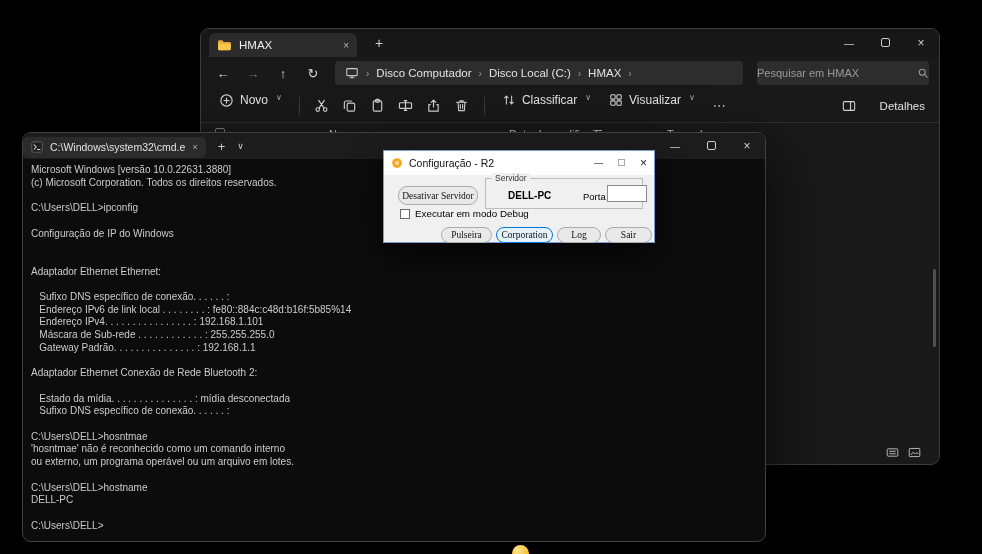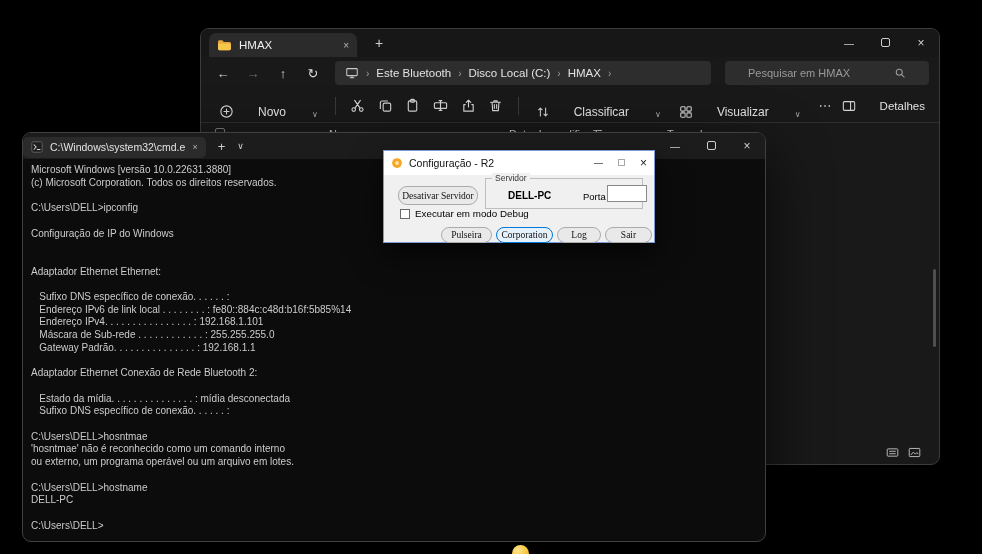--- a/index.html
+++ b/index.html
@@ -19,26 +19,26 @@
   .wc{width:12px;text-align:center}
   .wc-box{display:inline-block;width:9px;height:9px;border:1px solid #cfcfcf;border-radius:2px}
 
   .ex-nav{height:32px;display:flex;align-items:center;gap:6px;padding:0 10px 0 10px;background:#191919}
   .nav-btn{width:24px;height:24px;display:flex;align-items:center;justify-content:center;color:#d9d9d9;font-size:13px;border-radius:4px}
   .nav-btn.dim{color:#6f6f6f}
   .crumb-bar{flex:1;height:24px;background:#2d2d2d;border-radius:4px;display:flex;align-items:center;gap:7px;
     padding:0 10px;margin:0 8px 0 4px;font-size:11.5px;color:#e2e2e2}
   .crumb-sep{color:#9a9a9a;font-size:10px}
   .crumb-item{white-space:nowrap}
-  .search-box{width:204px;height:24px;background:#2d2d2d;border-radius:4px;display:flex;align-items:center;padding:0 23px;gap:6px}
+  .search-box{width:172px;height:24px;background:#2d2d2d;border-radius:4px;display:flex;align-items:center;padding:0 0;gap:6px}
   .search-box input{flex:1;min-width:0;background:transparent;border:0;outline:0;color:#cfcfcf;font-size:11px;font-family:inherit}
   .search-box input::placeholder{color:#9a9a9a}
 
   .ex-toolbar{height:34px;display:flex;align-items:center;gap:2px;padding:0 10px;background:#191919;border-bottom:1px solid #2e2e2e}
-  .tb-btn{display:flex;align-items:flex-end;gap:24px;padding:0 8px;height:26px;border-radius:4px;color:#e2e2e2;font-size:12px;white-space:nowrap}
+  .tb-btn{display:flex;align-items:flex-start;gap:6px;padding:0 8px;height:26px;border-radius:4px;color:#e2e2e2;font-size:12px;white-space:nowrap}
   .tb-ico{width:26px;height:26px;display:flex;align-items:center;justify-content:center;border-radius:4px}
   .tb-divider{width:1px;height:18px;background:#3a3a3a;margin:0 7px}
   .chev{color:#a8a8a8;font-size:8px;margin-left:2px}
   .tb-details{margin-left:auto;display:flex;align-items:center;gap:24px;font-size:11.5px;color:#e2e2e2;padding-right:4px}
   .more-dots{font-size:13px;color:#d6d6d6;padding:0 8px}
 
   .ex-cols{position:relative;height:26px;font-size:11px;color:#c8c8c8}
   .ex-cols span{position:absolute;top:5px}
   .col-check{position:absolute;left:14px;top:6px;width:10px;height:10px;border:1px solid #7a7a7a;border-radius:2px}
   .ex-scroll{position:absolute;right:3px;top:240px;width:3px;height:78px;background:#4f4f4f;border-radius:2px}
@@ -118,21 +118,21 @@
       <span class="nav-btn">↻</span>
 
       <div class="crumb-bar">
         <span>
           <svg width="14" height="14" viewBox="0 0 16 16" fill="none" stroke="#c9c9c9" stroke-width="1.2" stroke-linecap="round">
               <rect x="2" y="3" width="12" height="8" rx="1"></rect>
               <path d="M5.8 13.5h4.4M8 11v2.5"></path>
             </svg>
         </span>
         <span class="crumb-sep">›</span>
-        <span class="crumb-item">Este Bluetooth</span>
+        <span class="crumb-item">Disco Computador</span>
         <span class="crumb-sep">›</span>
         <span class="crumb-item">Disco Local (C:)</span>
         <span class="crumb-sep">›</span>
         <span class="crumb-item">HMAX</span>
         <span class="crumb-sep">›</span>
       </div>
 
       <div class="search-box">
         <input type="text" placeholder="Pesquisar em HMAX" style="">
         <span>

